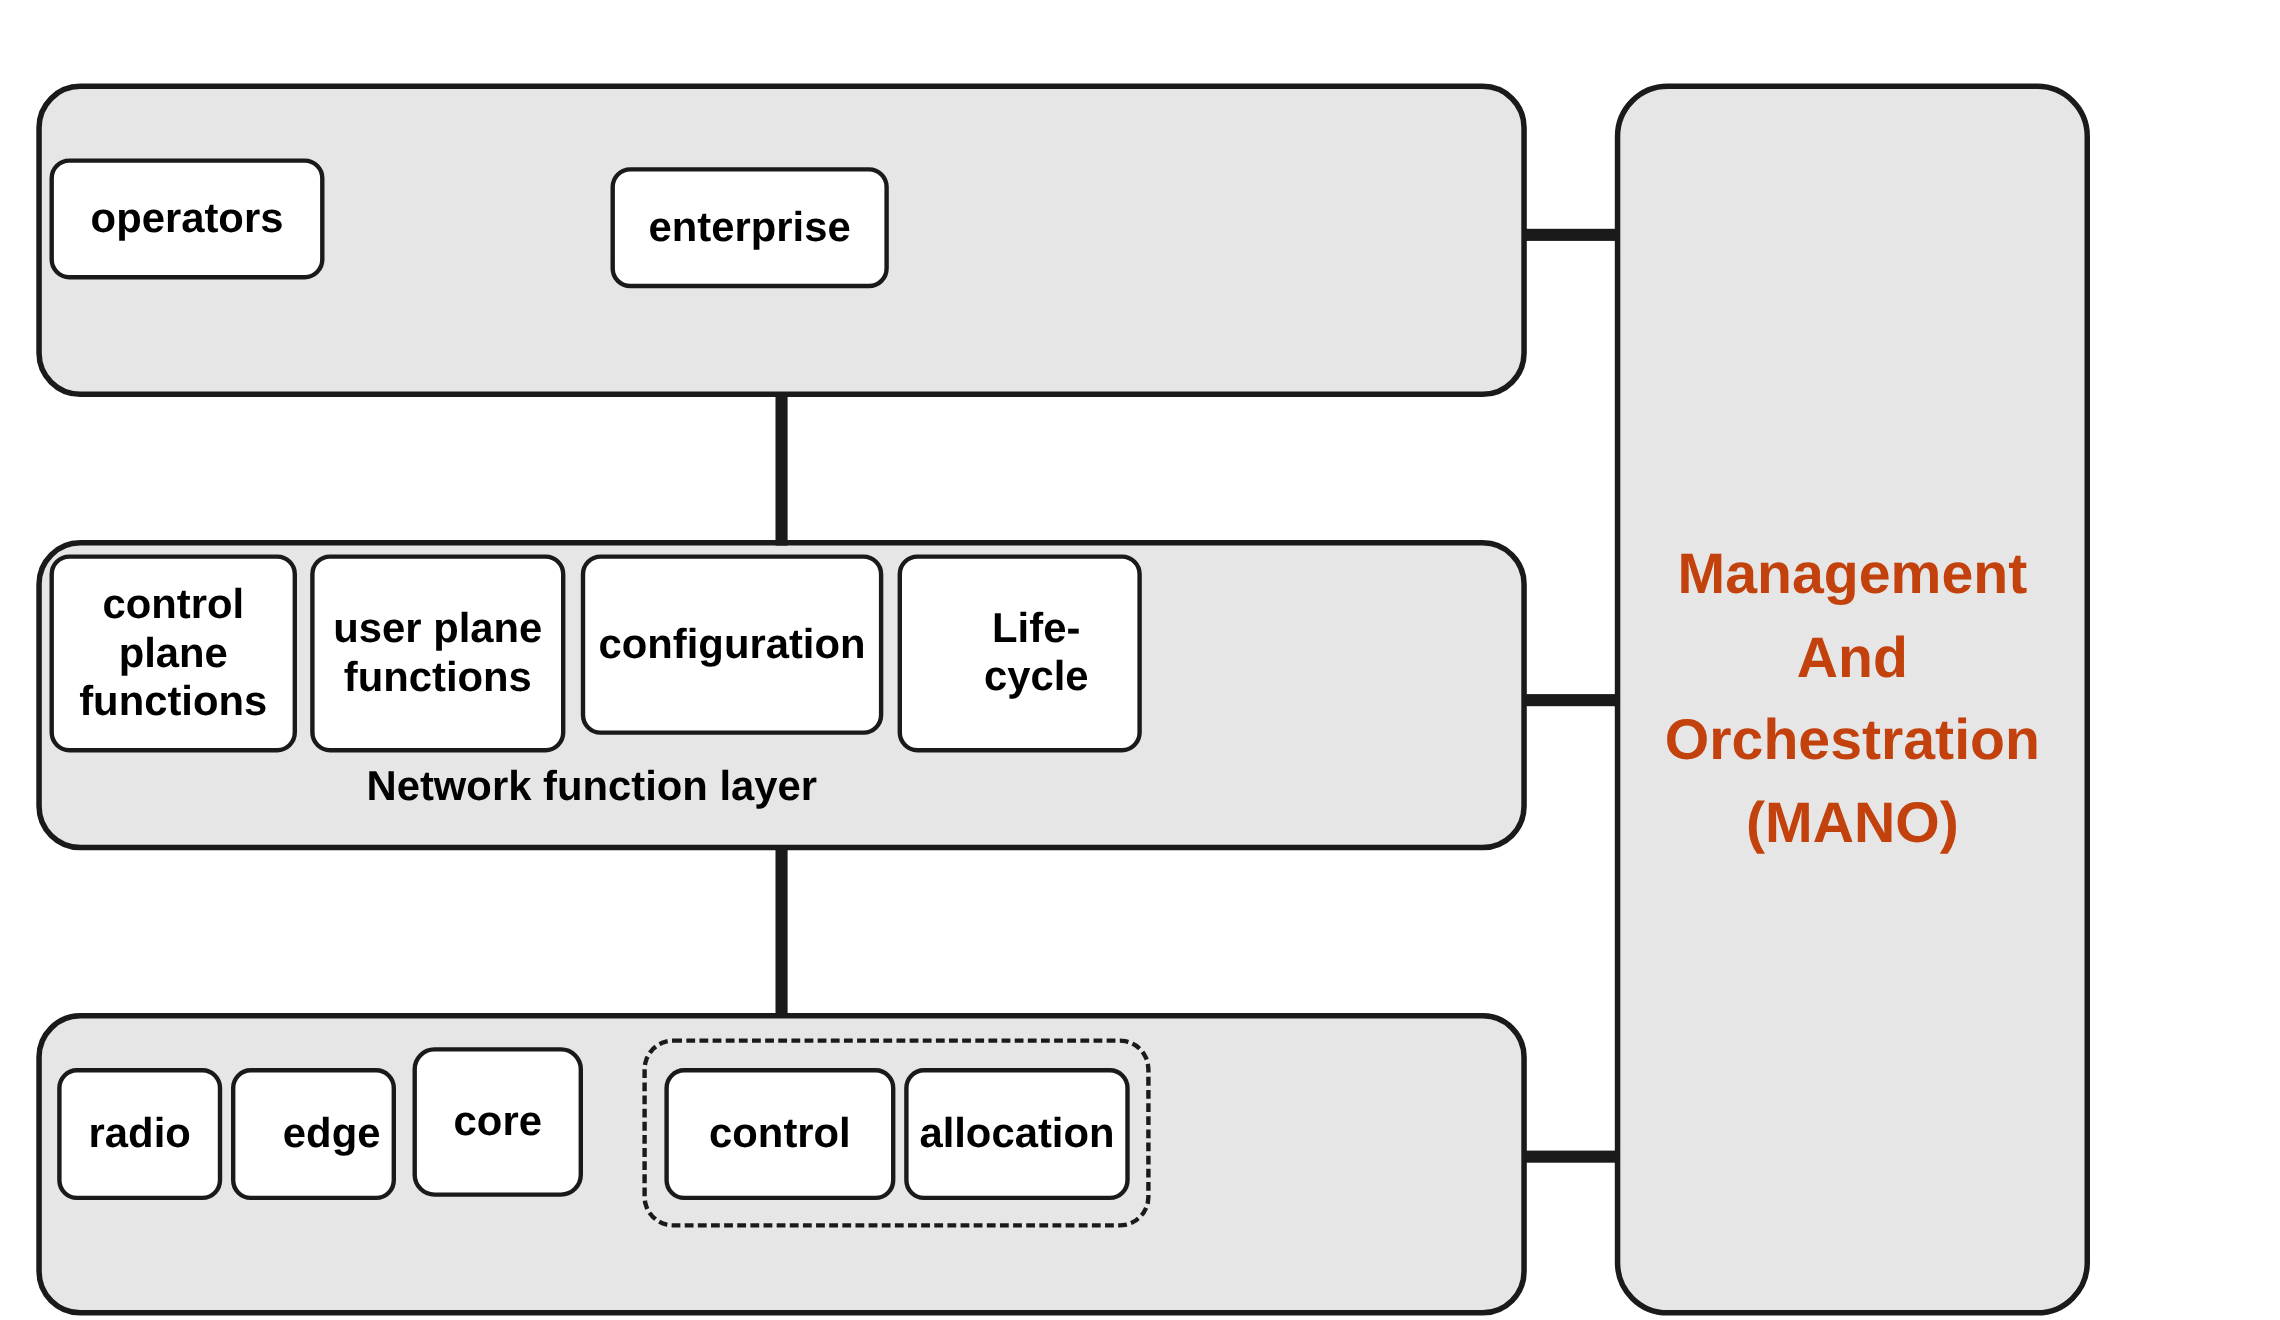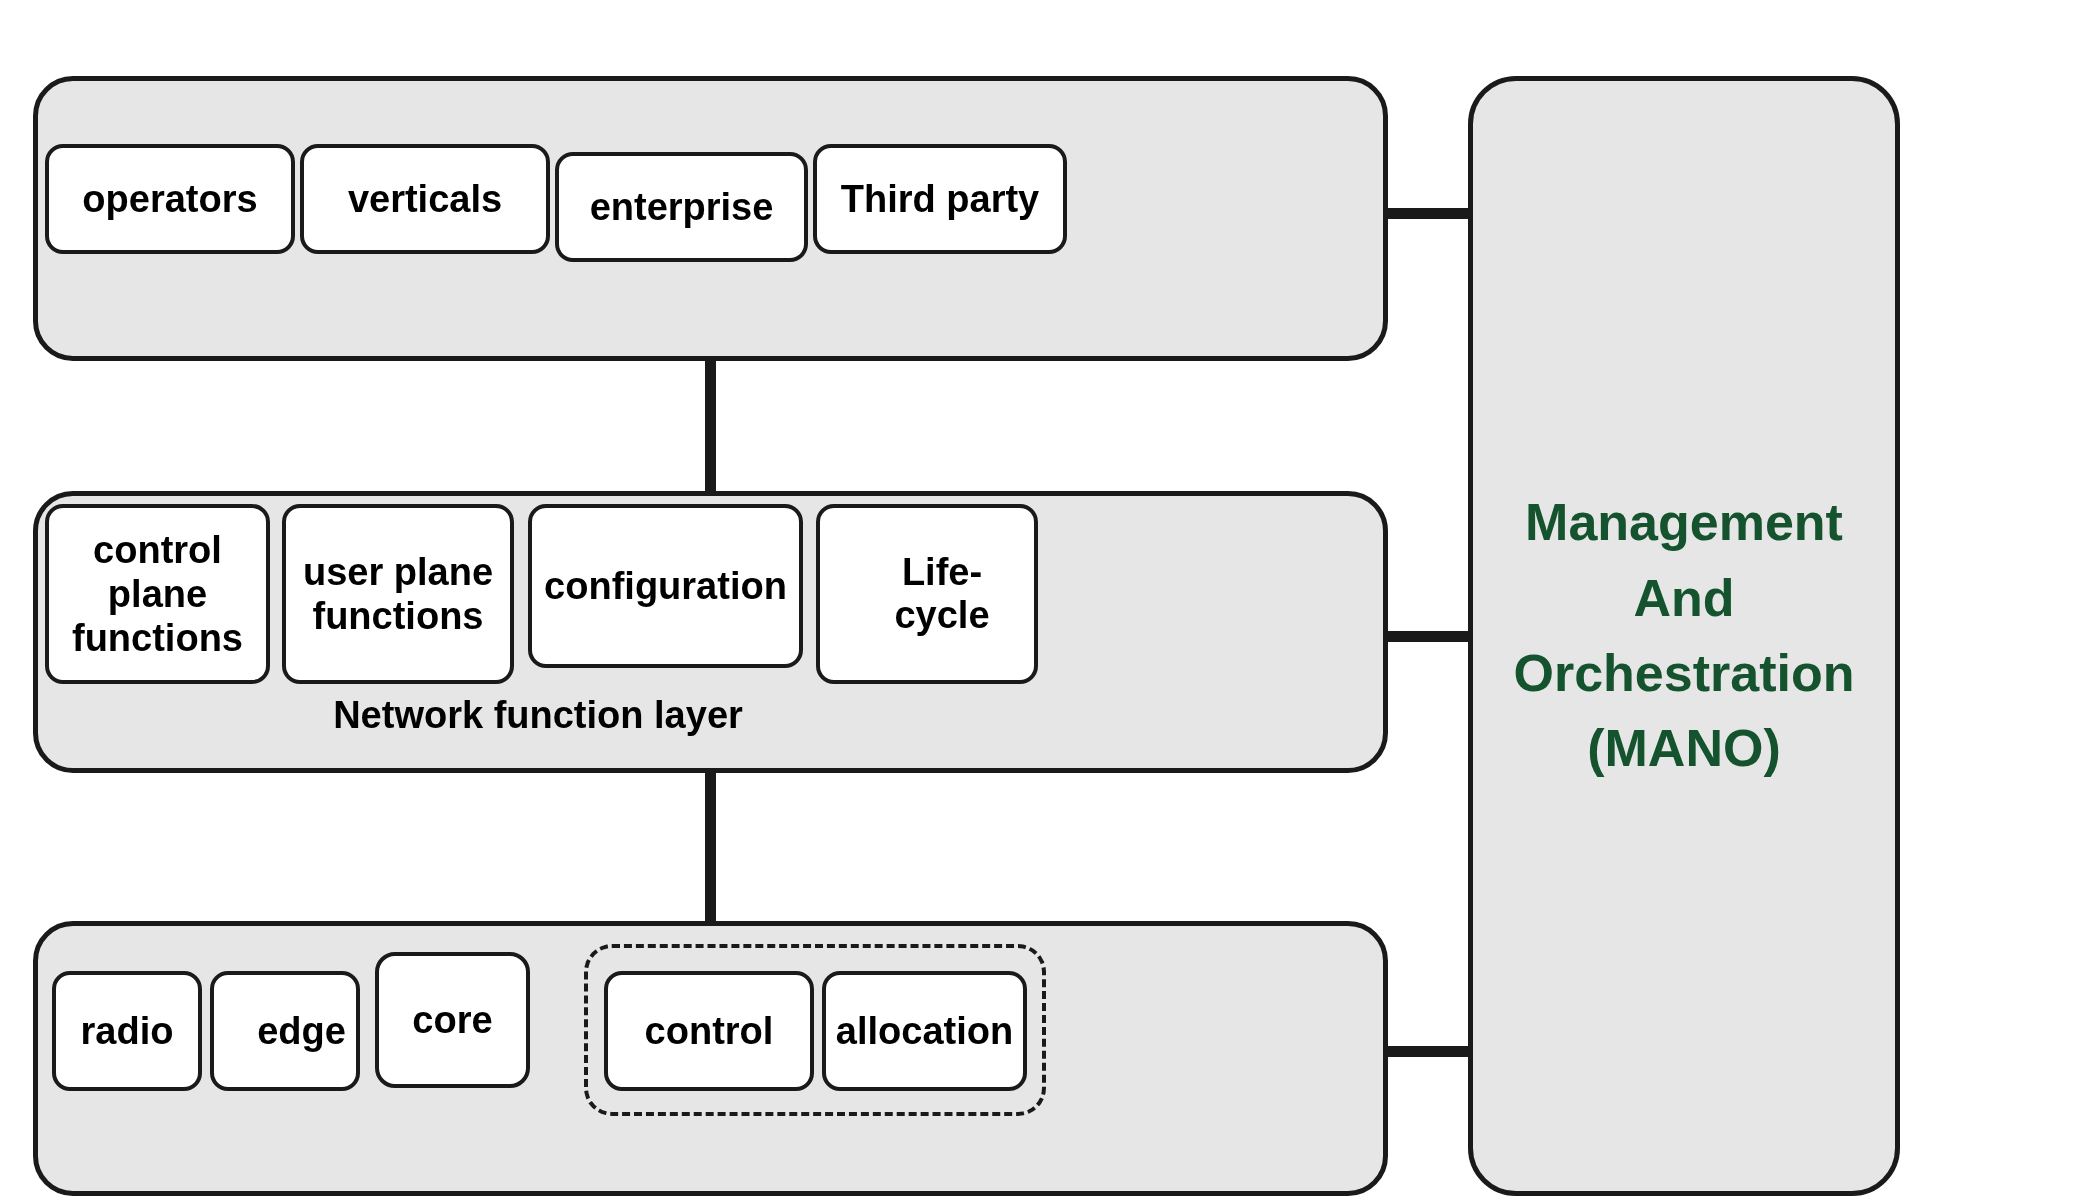--- a/index.html
+++ b/index.html
@@ -57,21 +57,21 @@
     border:5px solid #1a1a1a;
     border-radius:48px;
     box-sizing:border-box;
     display:flex;
     align-items:center;
     justify-content:center;
   }
   .mano-text{
     text-align:center;
     font-weight:bold;
-    color:#14532d;
+    color:#c2410c;
     font-size:52px;
     line-height:1.45;
     white-space:pre-line;
   }
   .connector-h{
     position:absolute;
     background:#1a1a1a;
     height:11px;
   }
   .connector-v{
@@ -81,23 +81,21 @@
   }
 </style>
 </head>
 <body>
 
 <div id="canvas">
 
   <div class="layer" style="left:33px; top:40px; width:1355px; height:285px;">
   </div>
   <div class="node" style="left:45px; top:108px; width:250px; height:110px;">operators</div>
-  <div class="node" style="left:300px; top:108px; width:250px; height:110px;">verticals</div>
   <div class="node" style="left:555px; top:116px; width:253px; height:110px;">enterprise</div>
-  <div class="node" style="left:813px; top:108px; width:254px; height:110px;">Third party</div>
 
   <div class="layer" style="left:33px; top:455px; width:1355px; height:282px;">
   </div>
   <div class="node multiline" style="left:45px; top:468px; width:225px; height:180px; white-space:pre-line;">control
 plane
 functions</div>
   <div class="node multiline" style="left:282px; top:468px; width:232px; height:180px; white-space:pre-line;">user plane
 functions</div>
   <div class="node" style="left:528px; top:468px; width:275px; height:164px;">configuration</div>
   <div class="node" style="left:816px; top:468px; width:222px; height:180px;padding-left:36px;">Life-cycle</div>

